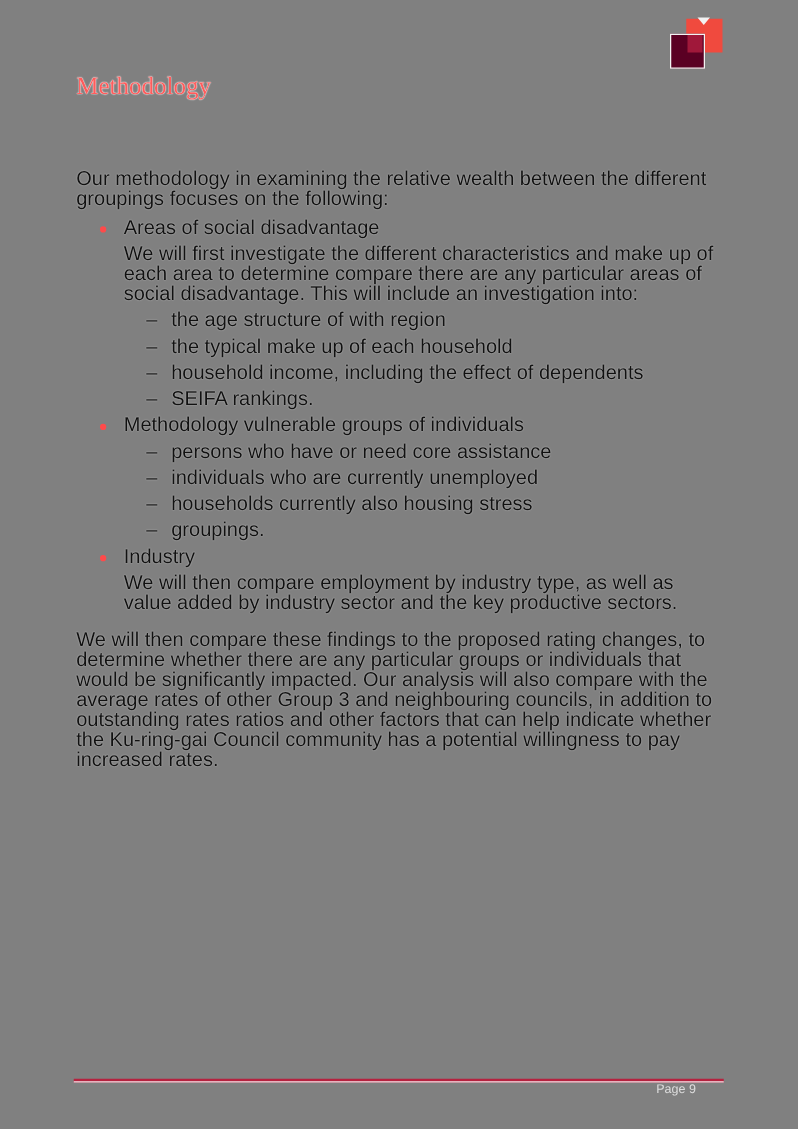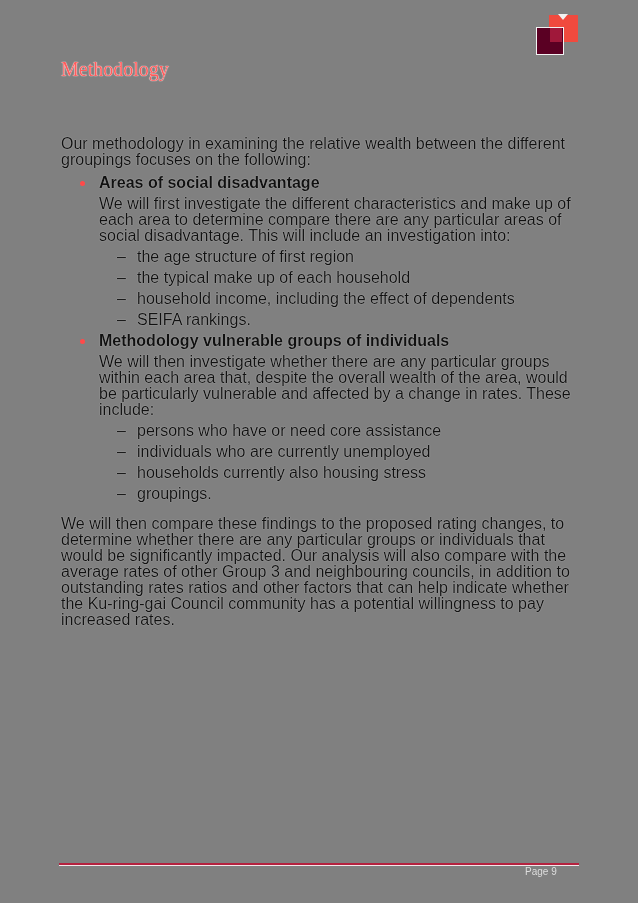--- a/index.html
+++ b/index.html
@@ -15,21 +15,21 @@
   h1 {
     position:absolute; left:61px; top:58px; margin:0;
     font-family:"Liberation Serif", serif; font-weight:normal; font-size:20px;
     color:#ff5c5c; text-shadow:0 0 1px #fff, 0 0 1px #fff;text-align:right;
   }
   .content { position:absolute; left:61px; top:100px; width:518px; font-size:16px; line-height:16px; color:#111; text-shadow:0 0 1px rgba(255,255,255,0.8);margin-top:36px; }
   .content p { margin:0; }
   .intro { margin-bottom:7px !important; }
   .bullet { position:relative; padding-left:38px; margin-top:2px; }
   .bullet .dot { position:absolute; left:19px; top:6px; width:5px; height:5px; border-radius:50%; background:#ff4a4a; }
-  .bullet .title { font-weight:bold; margin-bottom:5px; }
+  .bullet .title { font-weight:normal; margin-bottom:5px; }
   .bullet .desc { margin-bottom:5px; }
   .sub { position:relative; padding-left:38px; margin-bottom:5px; }
   .sub .dash { position:absolute; left:18px; top:0; }
   .closing { margin-top:14px !important; }
   .footer-line { position:absolute; left:59px; top:863px; width:520px; height:2px; background:#b5223f; border-bottom:1px solid #f2e6ea; }
   .page-num { position:absolute; left:525px; top:866px; font-size:10px; color:#ddd; }
 </style>
 </head>
 <body>
 
@@ -42,35 +42,39 @@
 
 <h1>Methodology</h1>
 
 <div class="content">
   <p class="intro">Our methodology in examining the relative wealth between the different groupings focuses on the following:</p>
 
   <div class="bullet">
     <span class="dot"></span>
     <p class="title">Areas of social disadvantage</p>
     <p class="desc">We will first investigate the different characteristics and make up of each area to determine compare there are any particular areas of social disadvantage. This will include an investigation into:</p>
-    <div class="sub"><span class="dash">–</span><span>the age structure of first region</span></div>
+    <div class="sub"><span class="dash">–</span><span>the age structure of with region</span></div>
     <div class="sub"><span class="dash">–</span><span>the typical make up of each household</span></div>
     <div class="sub"><span class="dash">–</span><span>household income, including the effect of dependents</span></div>
     <div class="sub"><span class="dash">–</span><span>SEIFA rankings.</span></div>
   </div>
 
   <div class="bullet">
     <span class="dot"></span>
     <p class="title">Methodology vulnerable groups of individuals</p>
-    <p class="desc">We will then investigate whether there are any particular groups within each area that, despite the overall wealth of the area, would be particularly vulnerable and affected by a change in rates. These include:</p>
     <div class="sub"><span class="dash">–</span><span>persons who have or need core assistance</span></div>
     <div class="sub"><span class="dash">–</span><span>individuals who are currently unemployed</span></div>
     <div class="sub"><span class="dash">–</span><span>households currently also housing stress</span></div>
     <div class="sub"><span class="dash">–</span><span>groupings.</span></div>
   </div>
 
 
+  <div class="bullet">
+    <span class="dot"></span>
+    <p class="title">Industry</p>
+    <p class="desc">We will then compare employment by industry type, as well as value added by industry sector and the key productive sectors.</p>
+  </div>
 
   <p class="closing">We will then compare these findings to the proposed rating changes, to determine whether there are any particular groups or individuals that would be significantly impacted. Our analysis will also compare with the average rates of other Group 3 and neighbouring councils, in addition to outstanding rates ratios and other factors that can help indicate whether the Ku-ring-gai Council community has a potential willingness to pay increased rates.</p>
 </div>
 
 <div class="footer-line"></div>
 <div class="page-num">Page 9</div>
 
 </body></html>

